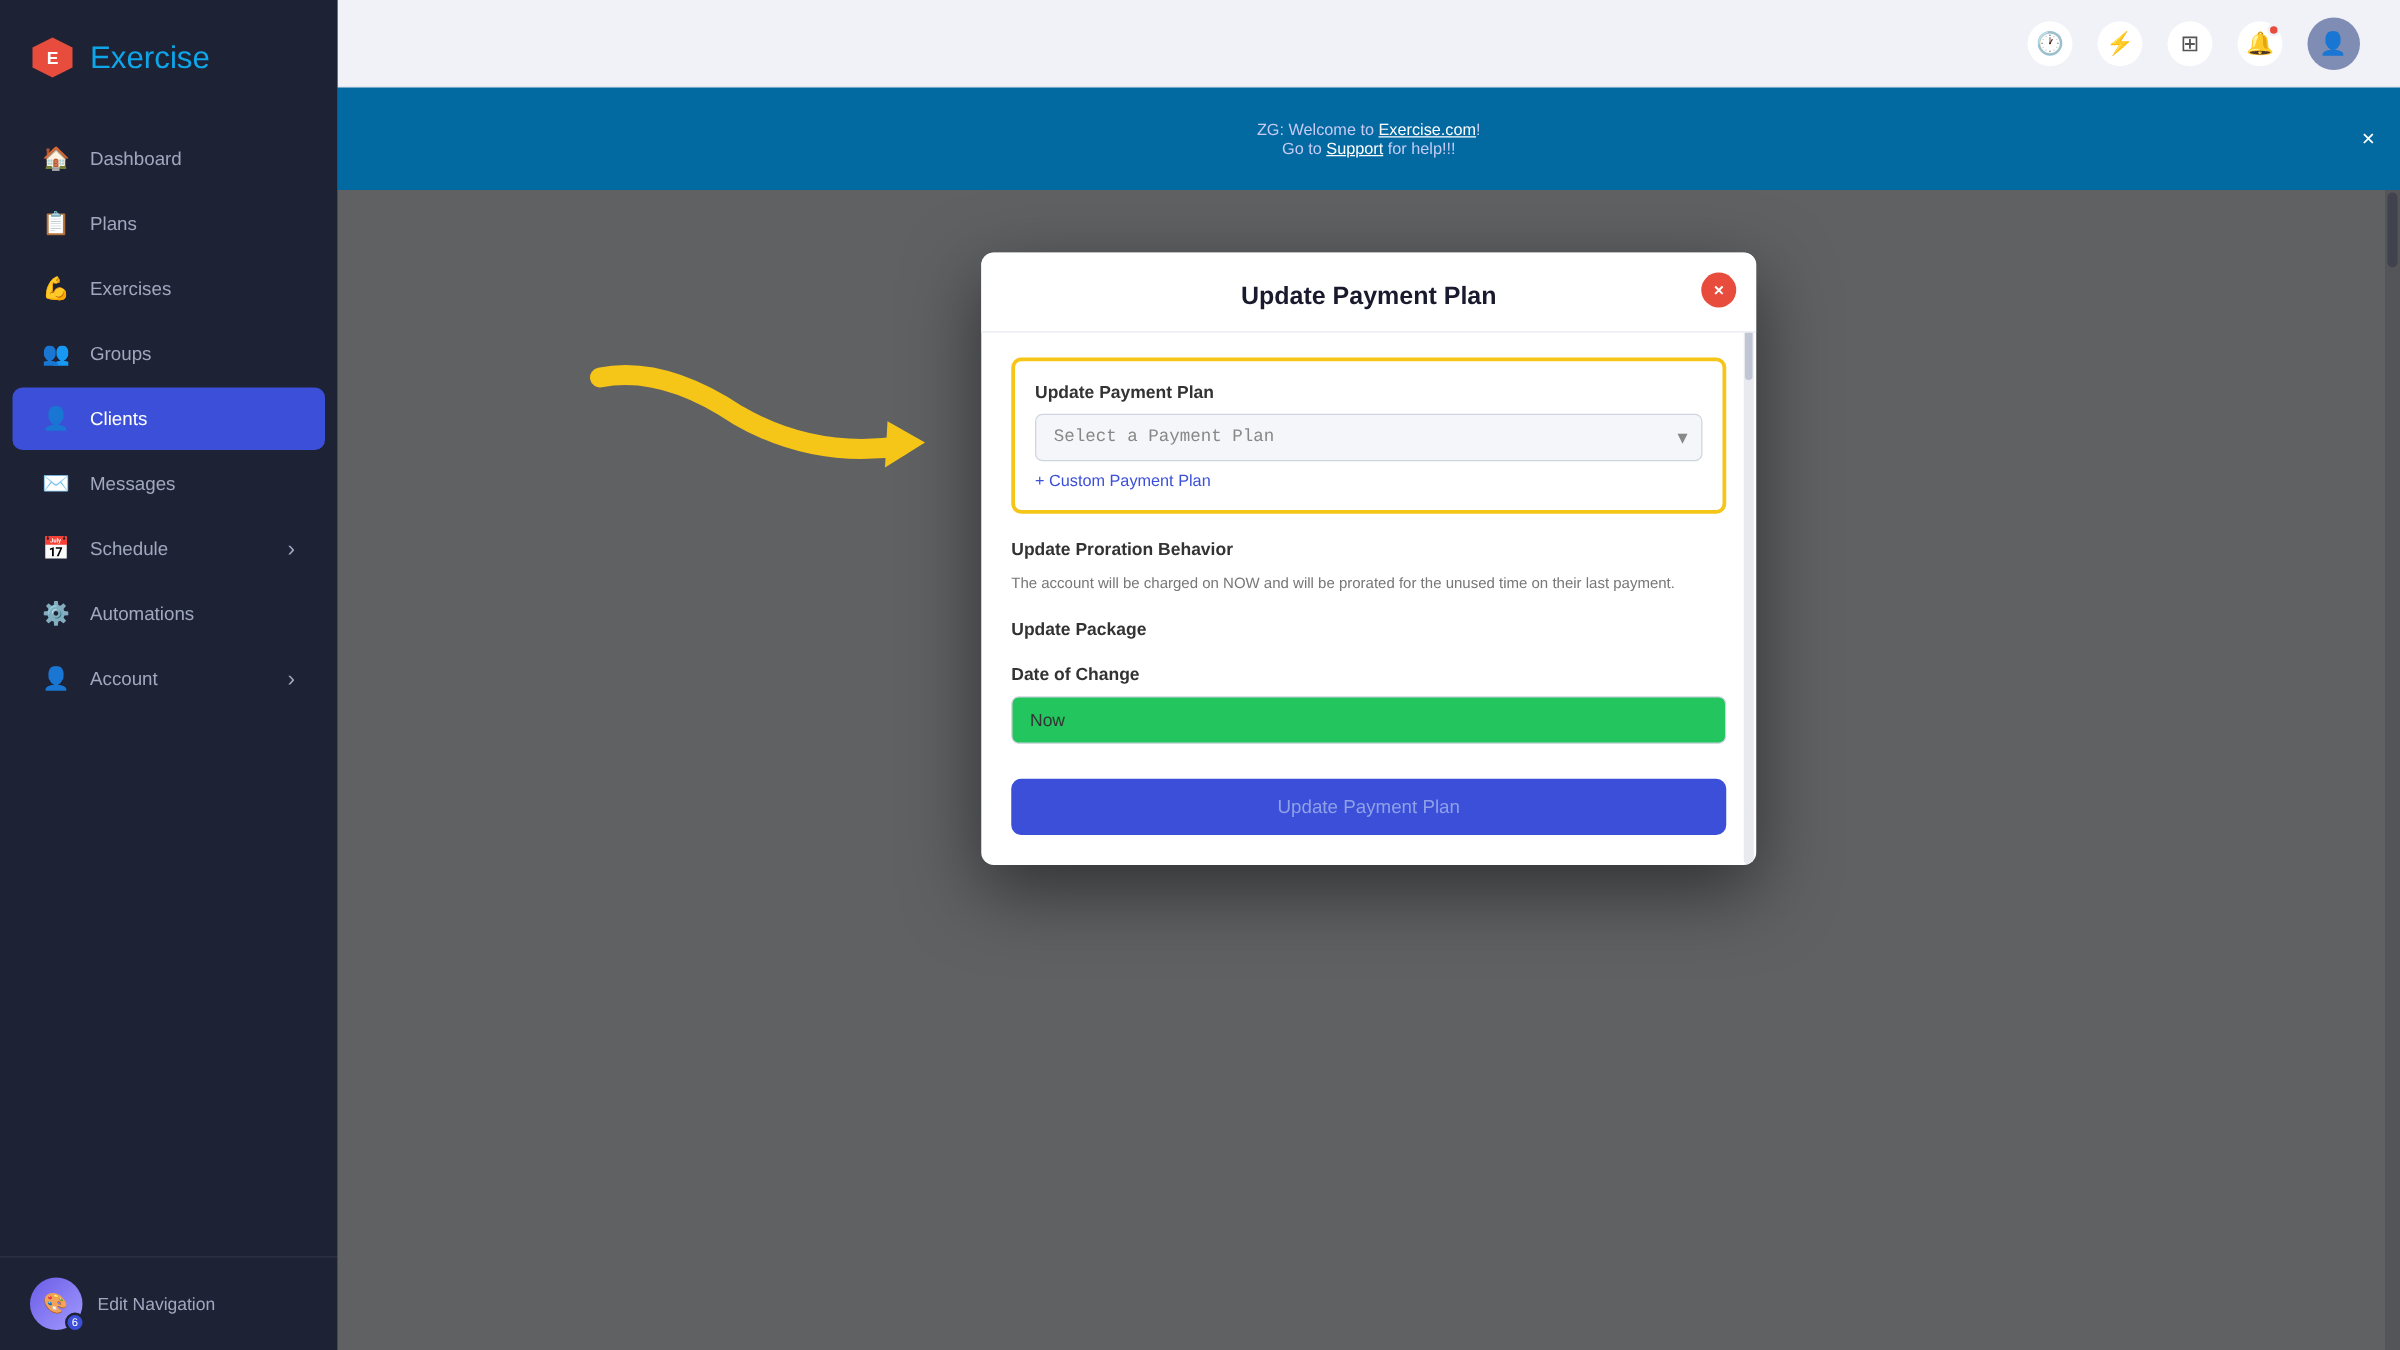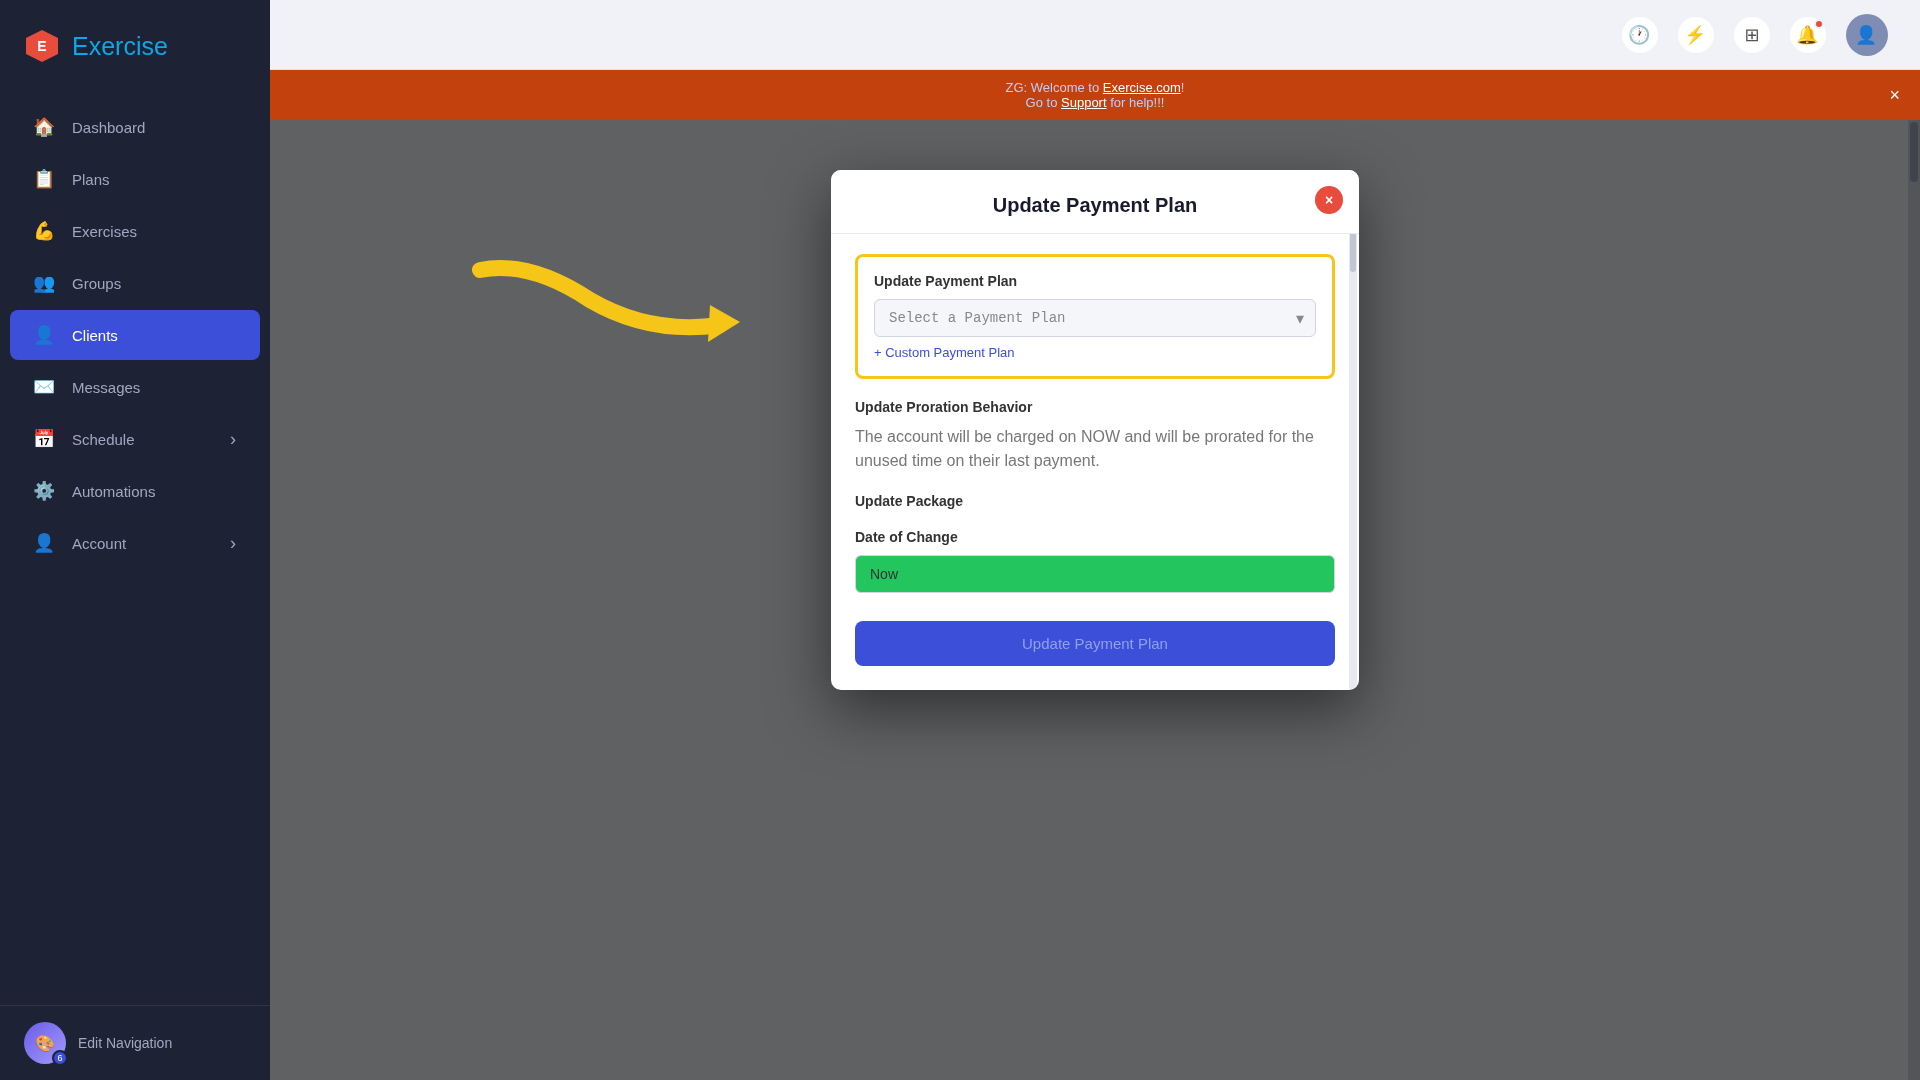--- a/index.html
+++ b/index.html
@@ -161,24 +161,24 @@
       overflow: hidden;
       display: flex;
       align-items: center;
       justify-content: center;
       color: #fff;
       font-size: 18px;
     }
 
     
     .banner {
-      background: #c2410c;
+      background: #0369a1;
       color: #c5cbf5;
       text-align: center;
-      padding: 10px 32px;
+      padding: 26px 32px;
       font-size: 13px;
       position: relative;
     }
     .banner a { color: #ffffff; text-decoration: underline; }
     .banner-close {
       position: absolute;
       right: 20px;
       top: 50%;
       transform: translateY(-50%);
       color: #fff;
@@ -202,21 +202,21 @@
       display: flex;
       align-items: flex-start;
       justify-content: center;
       padding-top: 20px;
     }
 
     
     .modal {
       background: #ffffff;
       border-radius: 10px;
-      width: 528px;
+      width: 620px;
       max-height: 520px;
       overflow-y: auto;
       position: relative;
       box-shadow: 0 20px 60px rgba(0,0,0,0.5);
       margin-top: 30px;
     }
     .modal-header {
       text-align: center;
       padding: 24px 24px 16px;
       font-size: 20px;
@@ -292,21 +292,21 @@
       color: #3b4fd8;
       font-size: 13px;
       margin-top: 8px;
       cursor: pointer;
     }
 
     .form-section {
       margin-bottom: 20px;
     }
     .proration-desc {
-      font-size: 16px;
+      font-size: 12px;
       color: #777;
       line-height: 1.5;
     }
     .date-input {
       width: 100%;
       padding: 10px 14px;
       border: 1px solid #d0d4de;
       border-radius: 6px;
       background: #22c55e;
       font-size: 14px;

